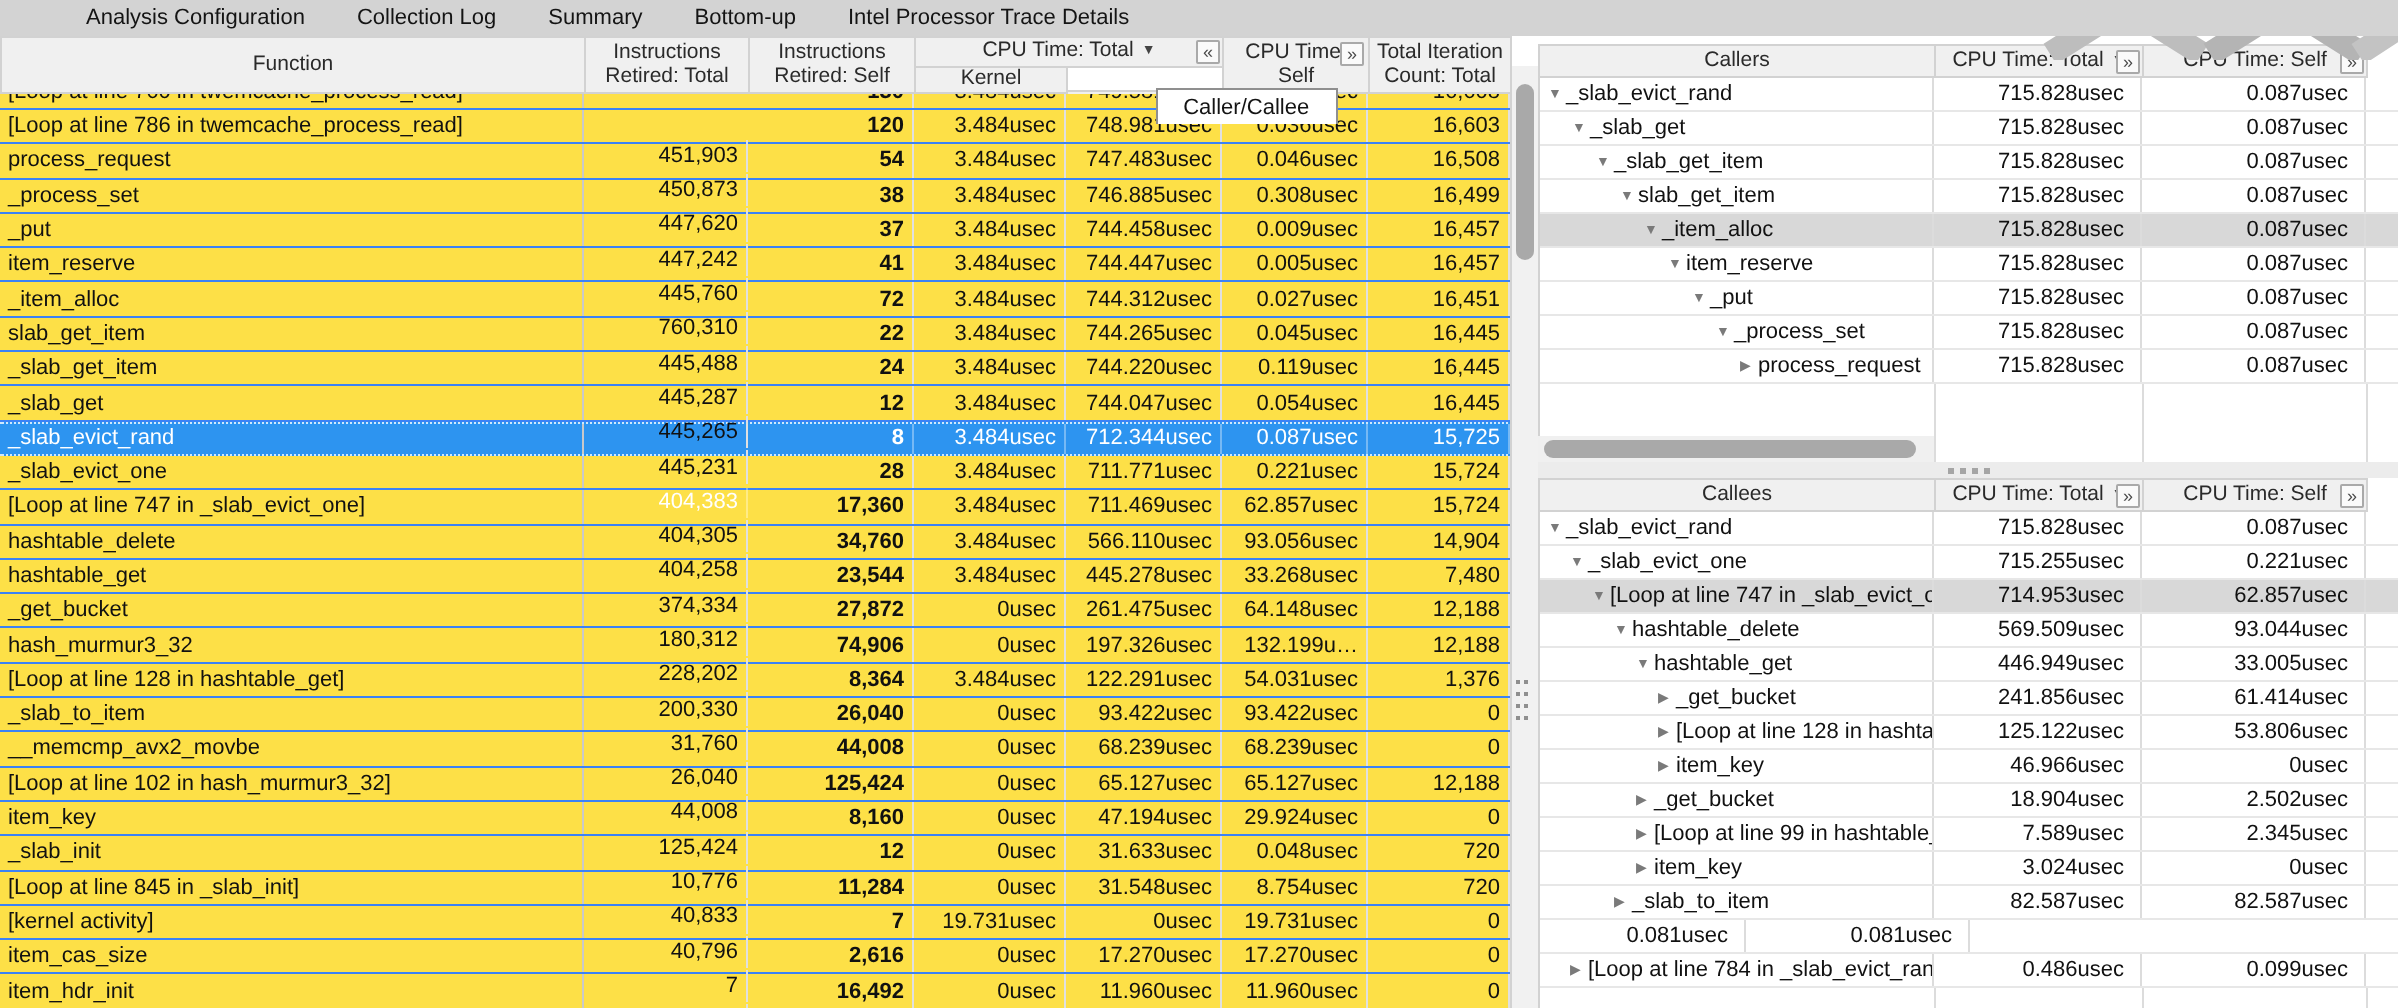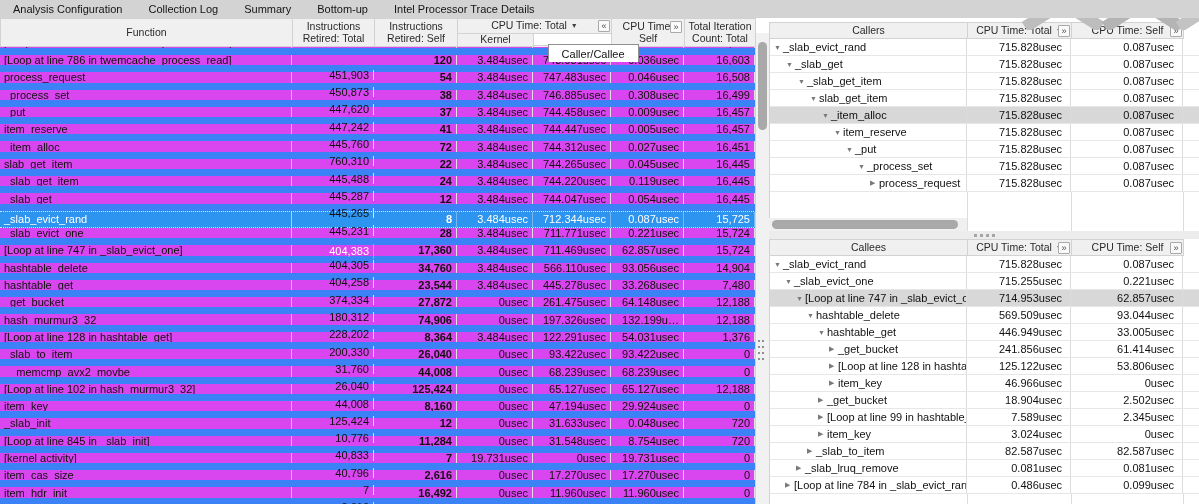--- a/index.html
+++ b/index.html
@@ -1,41 +1,41 @@
 <!DOCTYPE html>
 <html><head>
 <meta charset="utf-8">
 <style>
   * { margin:0; padding:0; box-sizing:border-box; }
   html,body { width:1199px; height:504px; overflow:hidden; background:#fff;
     font-family:"Liberation Sans", sans-serif; font-size:11px; color:#111; }
 
   
   .tabbar { position:absolute; left:0; top:0; width:1199px; height:18px;
-    background:#d3d3d3; display:flex; z-index:3; }
+    background:#d3d3d3; display:flex; z-index:3;padding-left:30px; }
   .tab { display:flex; align-items:center; padding:0 13px; height:18px;
     color:#141414; white-space:nowrap; }
   .tab.active { background:#fff; border:1px solid #8f8f8f; border-bottom:none;margin-top:44px; }
   .chevrons { position:absolute; right:0; top:0; z-index:2; }
 
   
   .hcell { position:absolute; background:#f0f0f0; border:1px solid #d2d2d2;
     display:flex; align-items:center; justify-content:center; text-align:center;
     font-size:10.5px; color:#2a2a2a; line-height:1.12; overflow:hidden; }
   .sort-glyph { font-size:7px; color:#444; margin-left:4px; }
   .mini-btn { position:absolute; top:2px; right:2px; width:12px; height:12px;
     border:1px solid #a9a9a9; background:#fafafa; color:#4a4a4a; font-size:9px;
     line-height:10px; text-align:center; border-radius:1px; }
 
   
   .grid-body { position:absolute; left:0; top:47px; width:756px; height:457px;
     overflow:hidden; }
   .grid-rows { margin-top:-9.3px; }
-  .grid-row { display:flex; height:17.3px; border-bottom:7px solid #3b82f6;
-    align-items:stretch; background:#d946ef; }
+  .grid-row { display:flex; height:17.3px; border-bottom:1px solid #3b82f6;
+    align-items:stretch; background:#fde047; }
   .grid-row > div { display:flex; align-items:center; white-space:nowrap;
     overflow:hidden; border-right:1px solid #e0e0e0; height:100%; }
   .c0 { width:292px; padding-left:4px; border-right:1px solid #c9c9c9 !important; }
   .c1 { width:82px;margin-top:32px; } .c2 { width:83px;font-weight:bold; } .c3 { width:76px; }
   .c4 { width:78px; } .c5 { width:73px; } .c6 { width:71px; }
   .num { justify-content:flex-end; padding-right:4px; text-overflow:ellipsis; }
   .grid-row.selected { background:#2d94f0; color:#fff;
     border-top:1px dotted #cfe8fd; border-bottom:1px dotted #cfe8fd; }
   .grid-row.selected > div { border-right-color:rgba(255,255,255,.35); }
 
@@ -589,24 +589,20 @@
       </div>
       <div class="tree-row">
         <div class="tlabel">
           <span class="arrow" style="margin-left: 38px;">▶</span>
           <span>_slab_to_item</span>
         </div>
         <div class="tnum1">82.587usec</div>
         <div class="tnum2">82.587usec</div>
       </div>
       <div class="tree-row">
-        <div class="tlabel">
-          <span class="arrow" style="margin-left: 27px;">▶</span>
-          <span>_slab_lruq_remove</span>
-        </div>
         <div class="tnum1">0.081usec</div>
         <div class="tnum2">0.081usec</div>
       </div>
       <div class="tree-row">
         <div class="tlabel">
           <span class="arrow" style="margin-left: 16px;">▶</span>
           <span>[Loop at line 784 in _slab_evict_rand]</span>
         </div>
         <div class="tnum1">0.486usec</div>
         <div class="tnum2">0.099usec</div>

